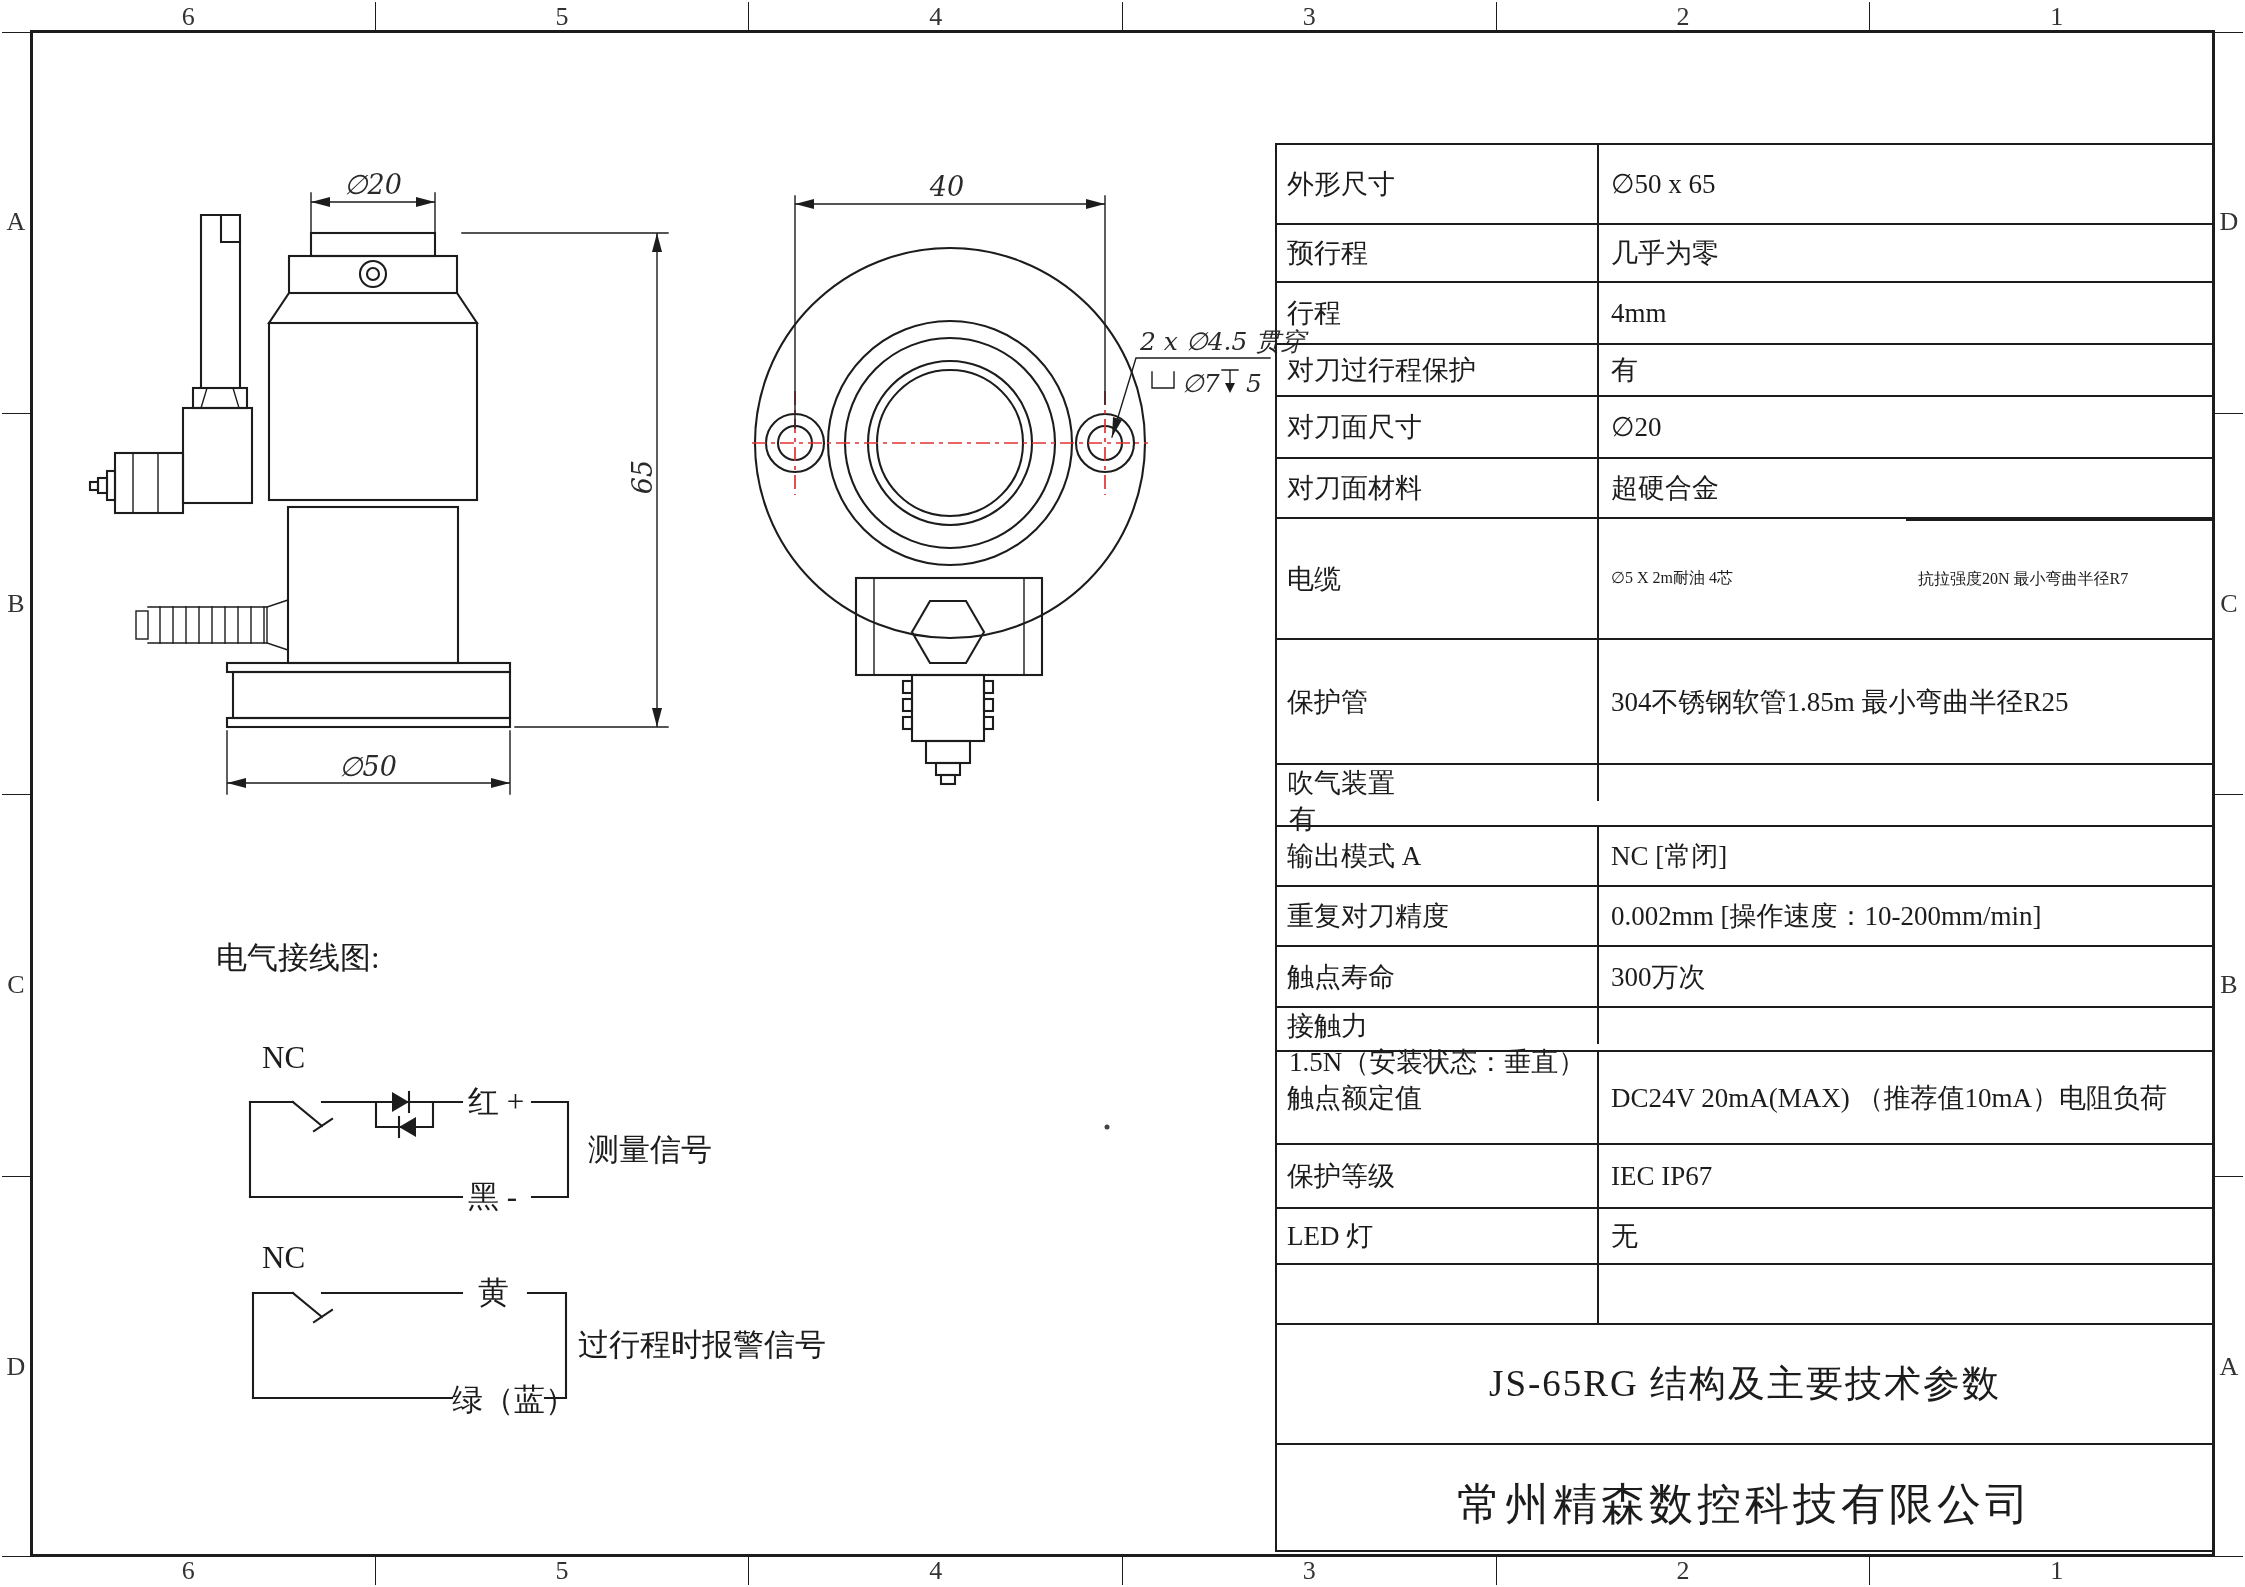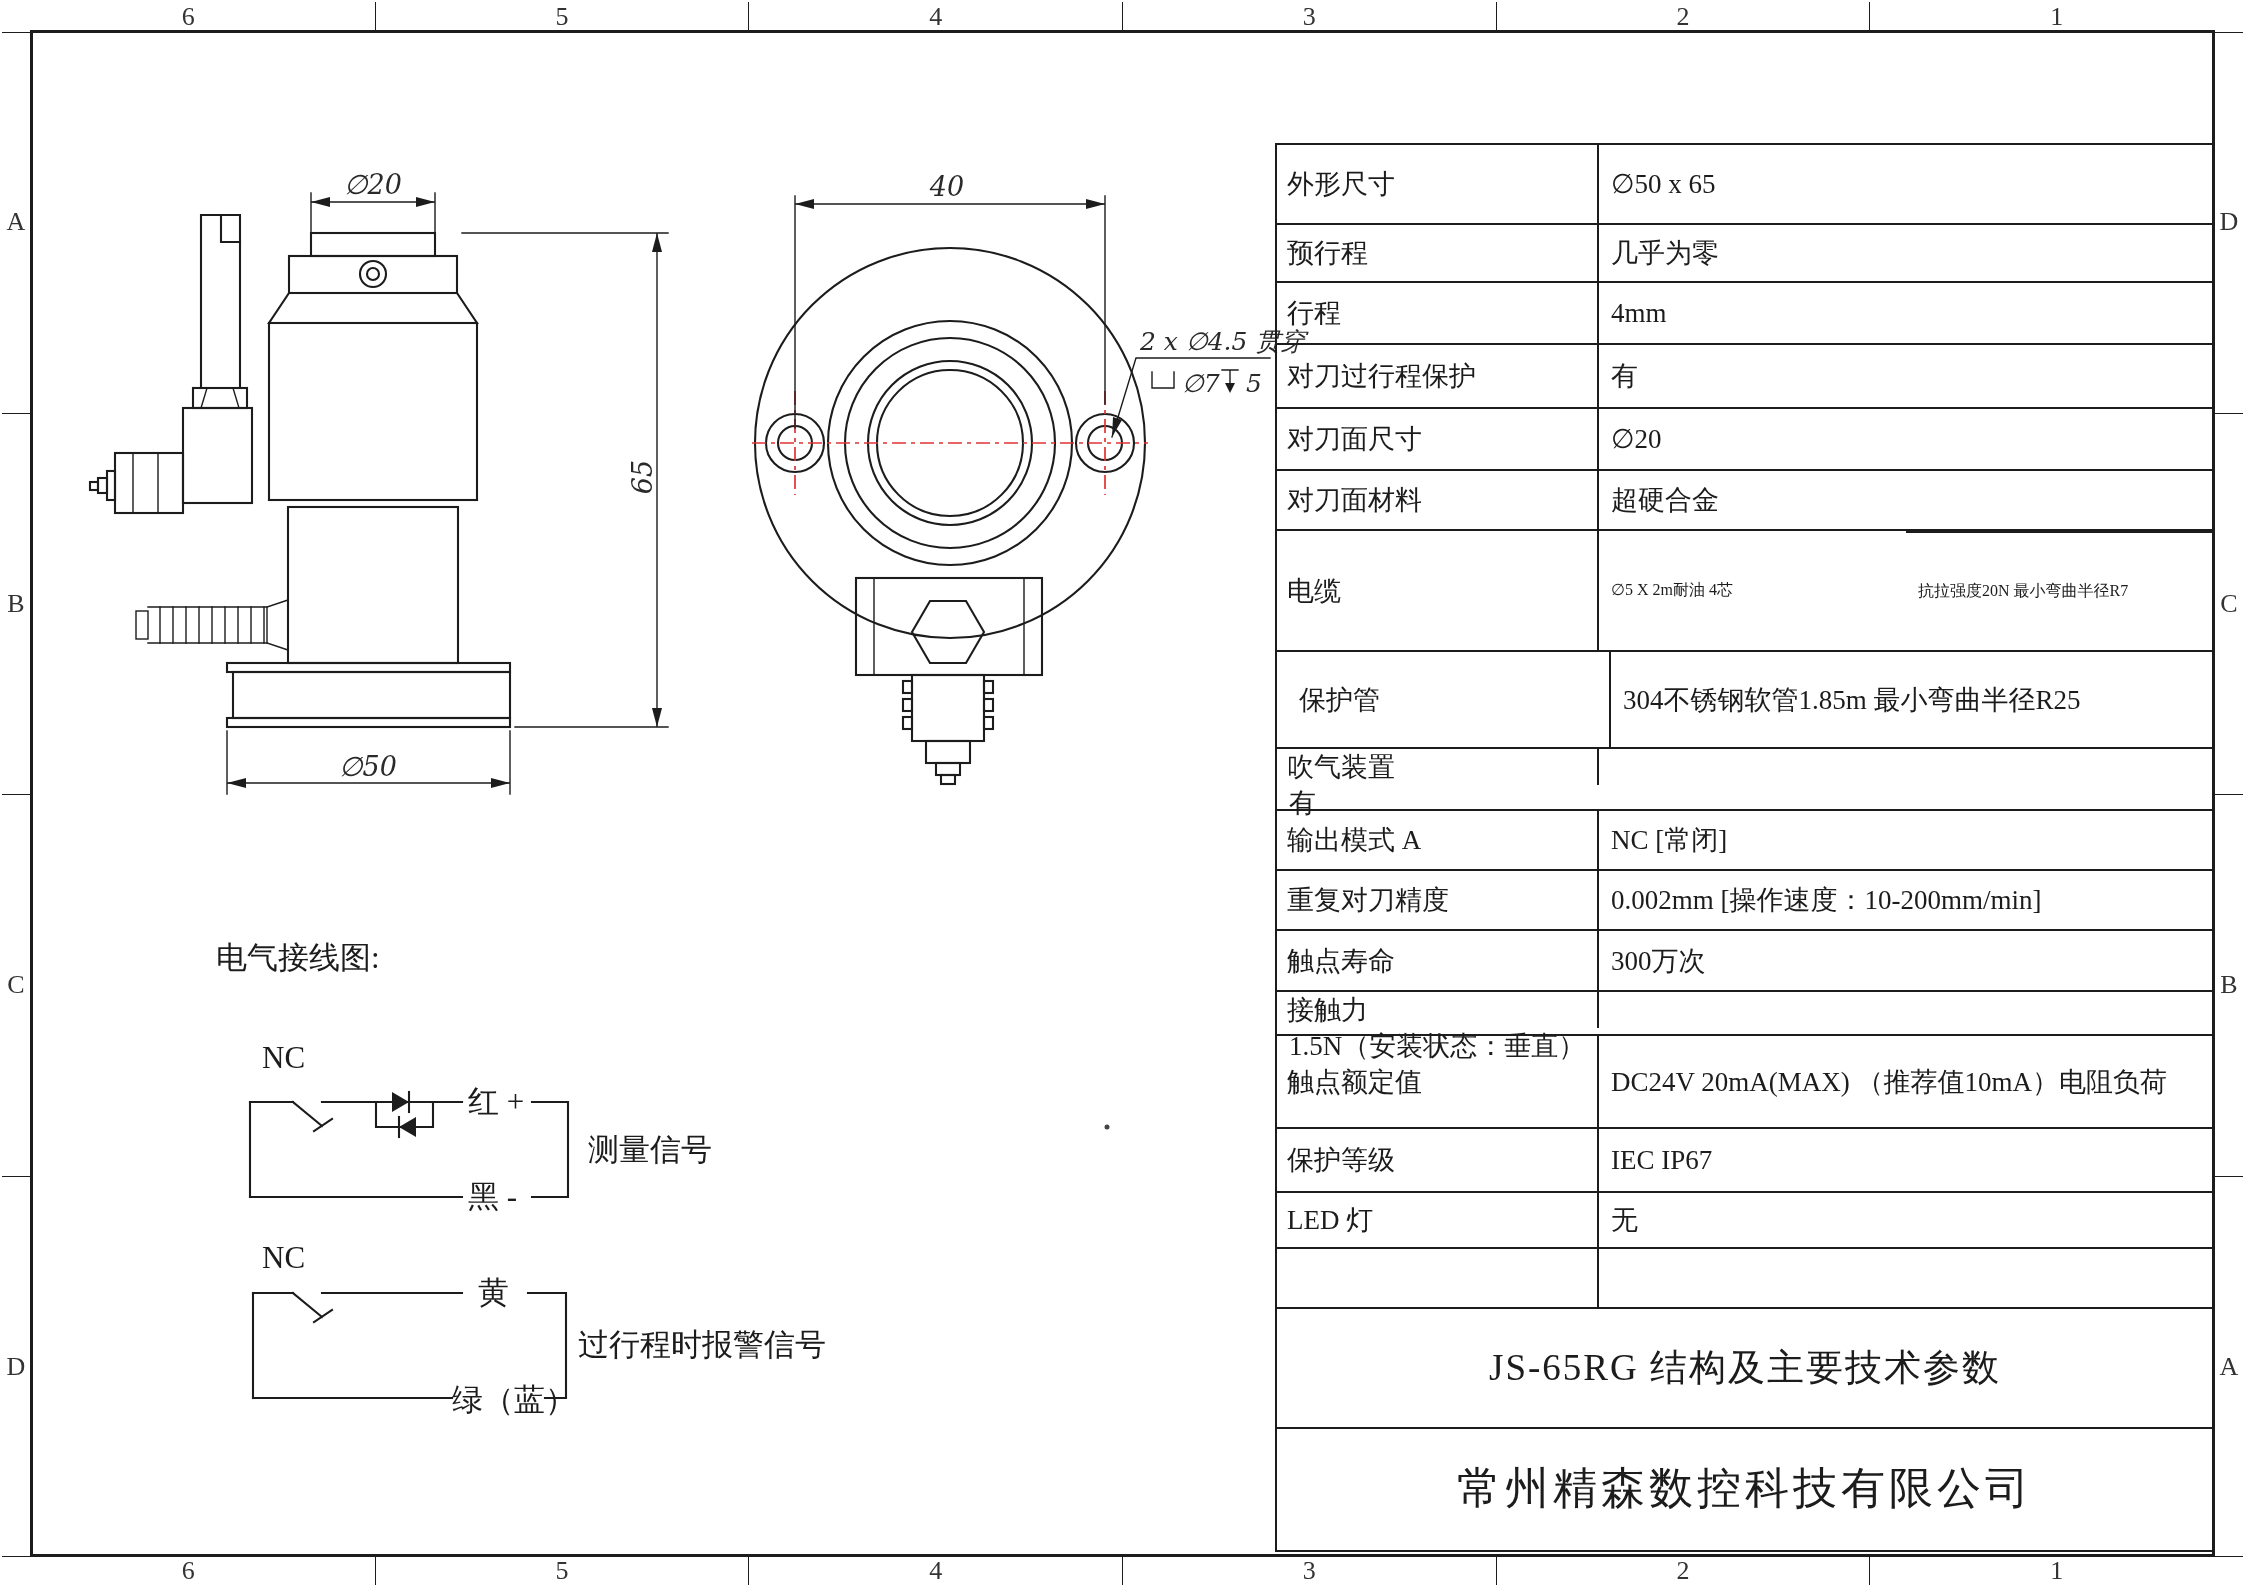--- a/index.html
+++ b/index.html
@@ -248,40 +248,40 @@
       <div class="scell svalue">∅50 x 65</div>
     </div>
     <div class="srow" style="height:58px;">
       <div class="scell slabel">预行程</div>
       <div class="scell svalue">几乎为零</div>
     </div>
     <div class="srow" style="height:62px;">
       <div class="scell slabel">行程</div>
       <div class="scell svalue">4mm</div>
     </div>
-    <div class="srow" style="height:64px;">
+    <div class="srow" style="height:52px;">
       <div class="scell slabel">对刀过行程保护</div>
       <div class="scell svalue">有</div>
     </div>
     <div class="srow" style="height:62px;">
       <div class="scell slabel">对刀面尺寸</div>
       <div class="scell svalue">∅20</div>
     </div>
     <div class="srow" style="height:60px;">
       <div class="scell slabel">对刀面材料</div>
       <div class="scell svalue">超硬合金</div>
     </div>
     <div class="srow" style="height:121px;">
       <div class="scell slabel">电缆</div>
       <div class="svalue-stack">
         <div class="sub">∅5 X 2m耐油 4芯</div>
         <div class="sub">抗拉强度20N 最小弯曲半径R7</div>
       </div>
     </div>
-    <div class="srow" style="height:97px;padding-left:12px;">
+    <div class="srow" style="height:125px;">
       <div class="scell slabel">保护管</div>
       <div class="scell svalue">304不锈钢软管1.85m 最小弯曲半径R25</div>
     </div>
     <div class="srow" style="height:62px;flex-direction:column;">
       <div class="scell slabel">吹气装置</div>
       <div class="scell svalue">有</div>
     </div>
     <div class="srow" style="height:60px;">
       <div class="scell slabel">输出模式 A</div>
       <div class="scell svalue">NC [常闭]</div>

